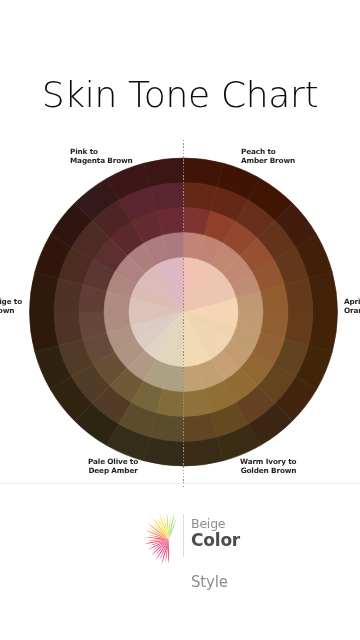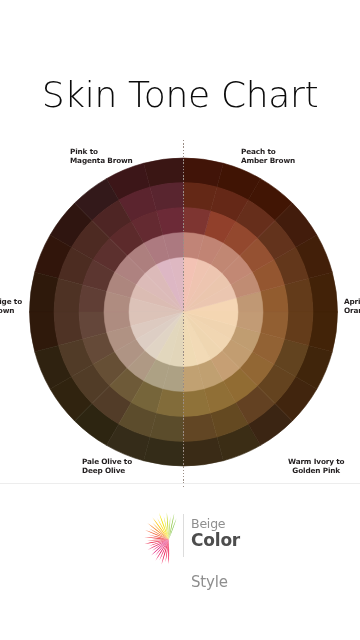--- a/index.html
+++ b/index.html
@@ -157,27 +157,27 @@
       <div>Amber Brown</div>
     </div>
   <div class="lbl" style="left:70px;top:147px;text-align:left;">
       <div>Pink to</div>
       <div>Magenta Brown</div>
     </div>
   <div class="lbl" style="left:344px;top:297px;text-align:left;">
       <div>Apricot to</div>
       <div>Orange Brown</div>
     </div>
-  <div class="lbl" style="left:240px;top:457px;text-align:center;margin-left:48px;">
+  <div class="lbl" style="left:240px;top:457px;text-align:right;">
       <div>Warm Ivory to</div>
-      <div>Golden Pink</div>
-    </div>
-  <div class="lbl" style="left:82px;top:457px;text-align:left;">
+      <div>Golden Brown</div>
+    </div>
+  <div class="lbl" style="left:88px;top:457px;text-align:center;">
       <div>Pale Olive to</div>
-      <div>Deep Olive</div>
+      <div>Deep Amber</div>
     </div>
   <div class="lbl" style="left:-11px;top:297px;text-align:left;">
       <div>Beige to</div>
       <div>Brown</div>
     </div>
   <div class="hr"></div>
   <div class="logo"><svg width="44" height="58" viewBox="0 0 44 58">
         <path d="M34.7 29.6Q40.0 16.8 42.6 8.0Q38.9 16.4 34.7 29.6Z" fill="#7AC143"></path>
         <path d="M34.7 29.6Q38.8 13.9 40.3 3.2Q37.3 13.6 34.7 29.6Z" fill="#8CC63E"></path>
         <path d="M34.7 29.6Q36.3 15.6 36.3 6.2Q35.1 15.5 34.7 29.6Z" fill="#A7D043"></path>

